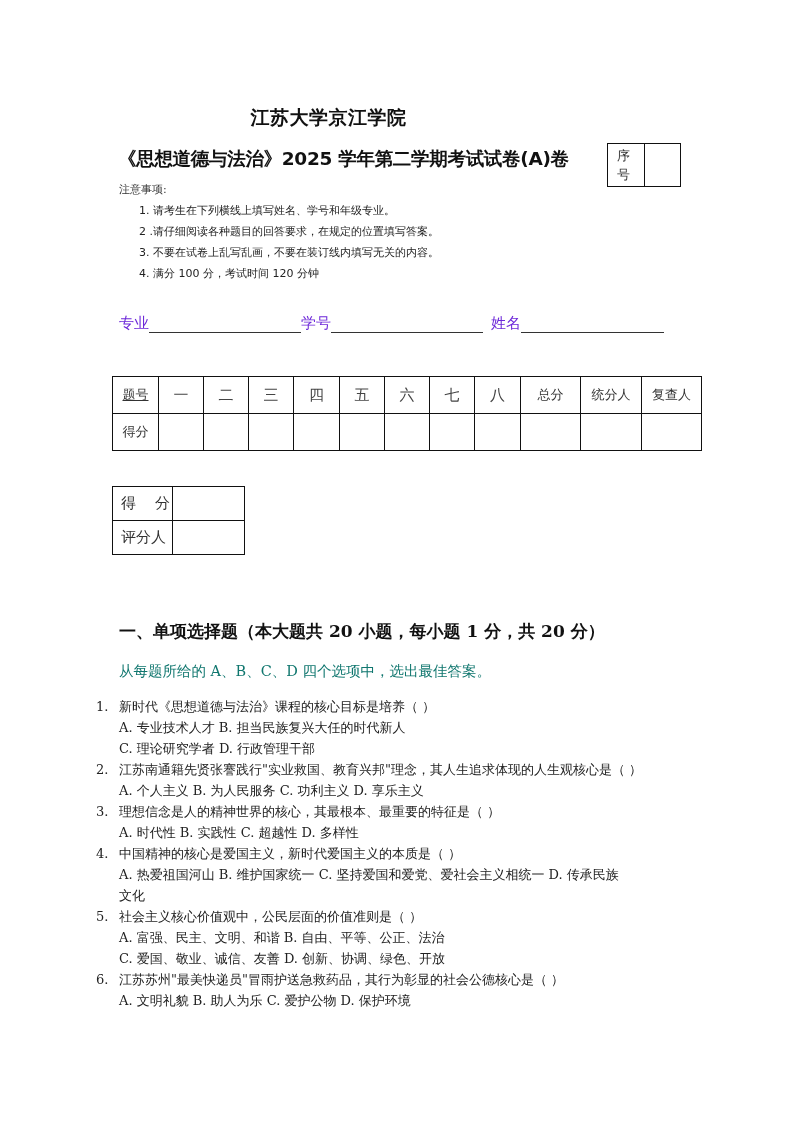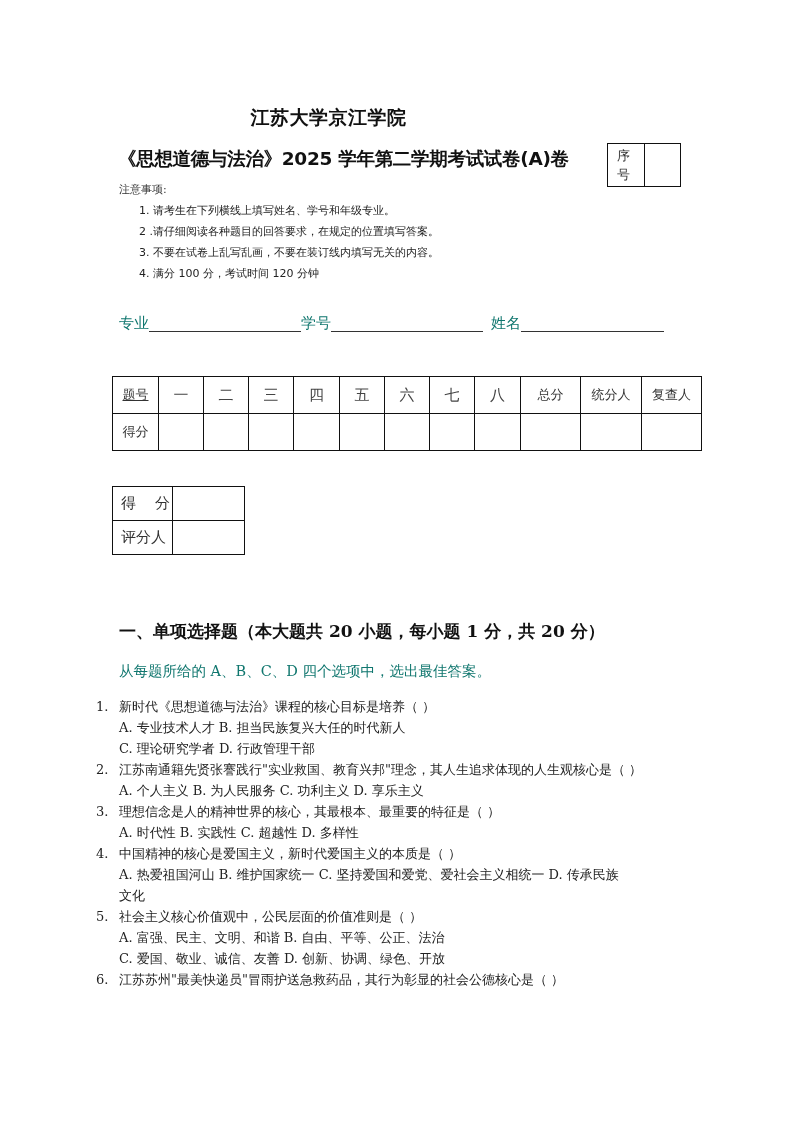--- a/index.html
+++ b/index.html
@@ -32,22 +32,22 @@
     position: absolute; top: 182px; left: 119px;
     font-family: "DejaVu Sans", "Liberation Sans", sans-serif; font-size: 11px; color: #333;
   }
   .notes-list { position: absolute; top: 203px; left: 139px; list-style: none; }
   .notes-list li {
     font-family: "DejaVu Sans", "Liberation Sans", sans-serif; font-size: 11px; color: #222;
     height: 21px; line-height: 16px; white-space: nowrap;
   }
 
   .info-line {
-    position: absolute; top: 313px; left: 119px; display: flex; align-items: center;
-    font-family: "DejaVu Sans", "Liberation Sans", sans-serif; font-size: 15px; color: #0f766e;
+    position: absolute; top: 313px; left: 119px; display: flex; align-items: flex-end;
+    font-family: "DejaVu Sans", "Liberation Sans", sans-serif; font-size: 15px; color: #6d28d9;
   }
   .info-line .fill { display: inline-block; border-bottom: 1px solid #333; height: 18px; }
   .info-line .lbl { line-height: 20px; }
 
   table.grade {
     position: absolute; top: 376px; left: 112px; border-collapse: collapse;
   }
   table.grade td {
     border: 1.3px solid #111; text-align: center; vertical-align: middle;
     font-family: "DejaVu Sans", "Liberation Sans", sans-serif; font-size: 13px; color: #333;
@@ -218,13 +218,17 @@
     </div>
   <div class="q-line">
       <span class="qn"></span>
       <span class="qt">C.  爱国、敬业、诚信、友善  D.  创新、协调、绿色、开放</span>
     </div>
 
   <div class="q-line">
     <span class="qn">6.</span>
     <span class="qt">江苏苏州"最美快递员"冒雨护送急救药品，其行为彰显的社会公德核心是（  ）</span>
   </div>
+  <div class="q-line">
+      <span class="qn"></span>
+      <span class="qt">A.  文明礼貌  B.  助人为乐  C.  爱护公物  D.  保护环境</span>
+    </div>
 </div>
 
 </body></html>

